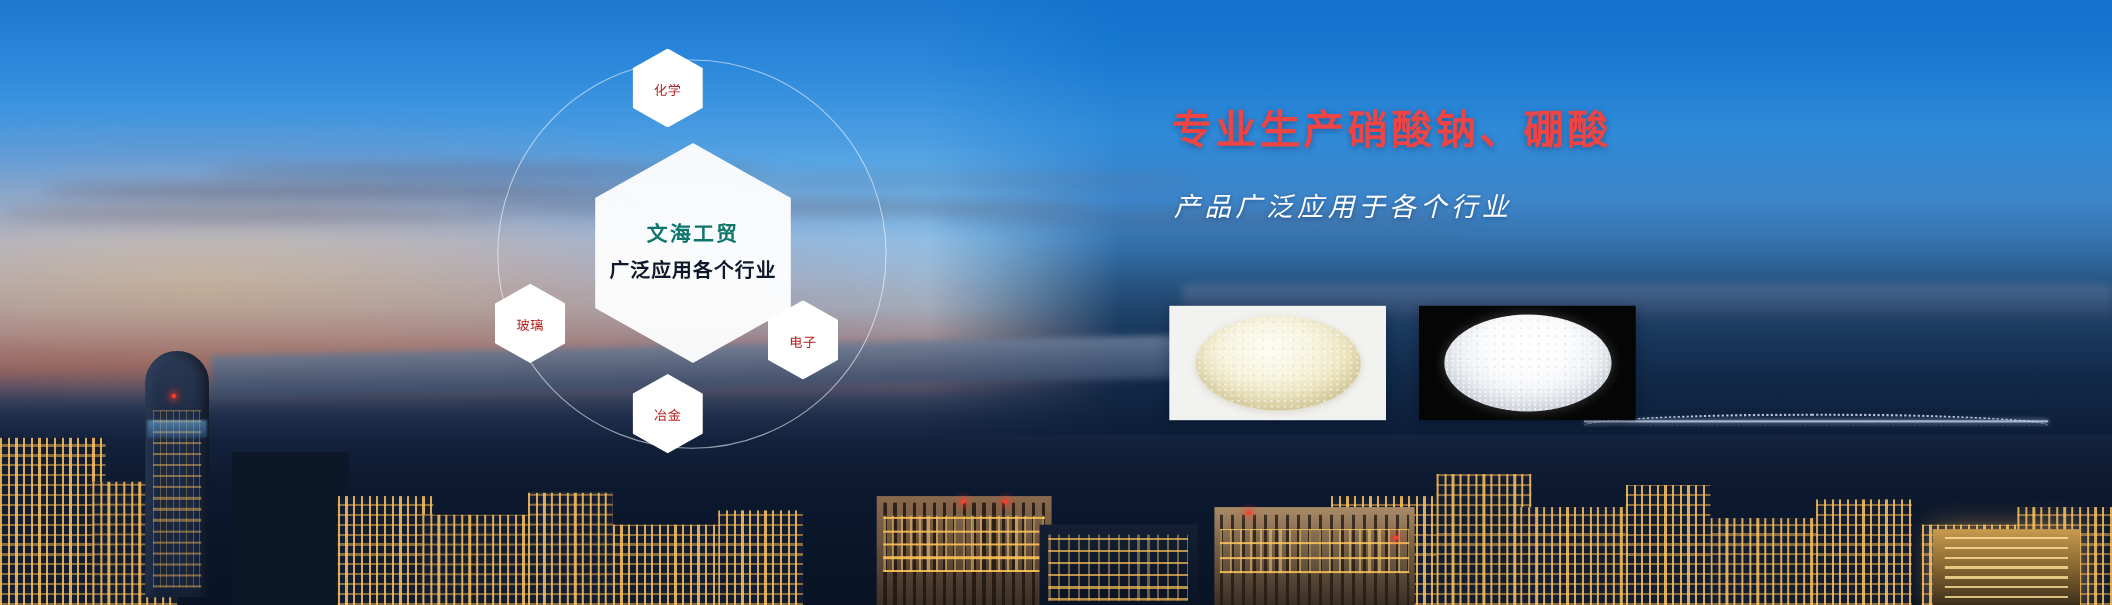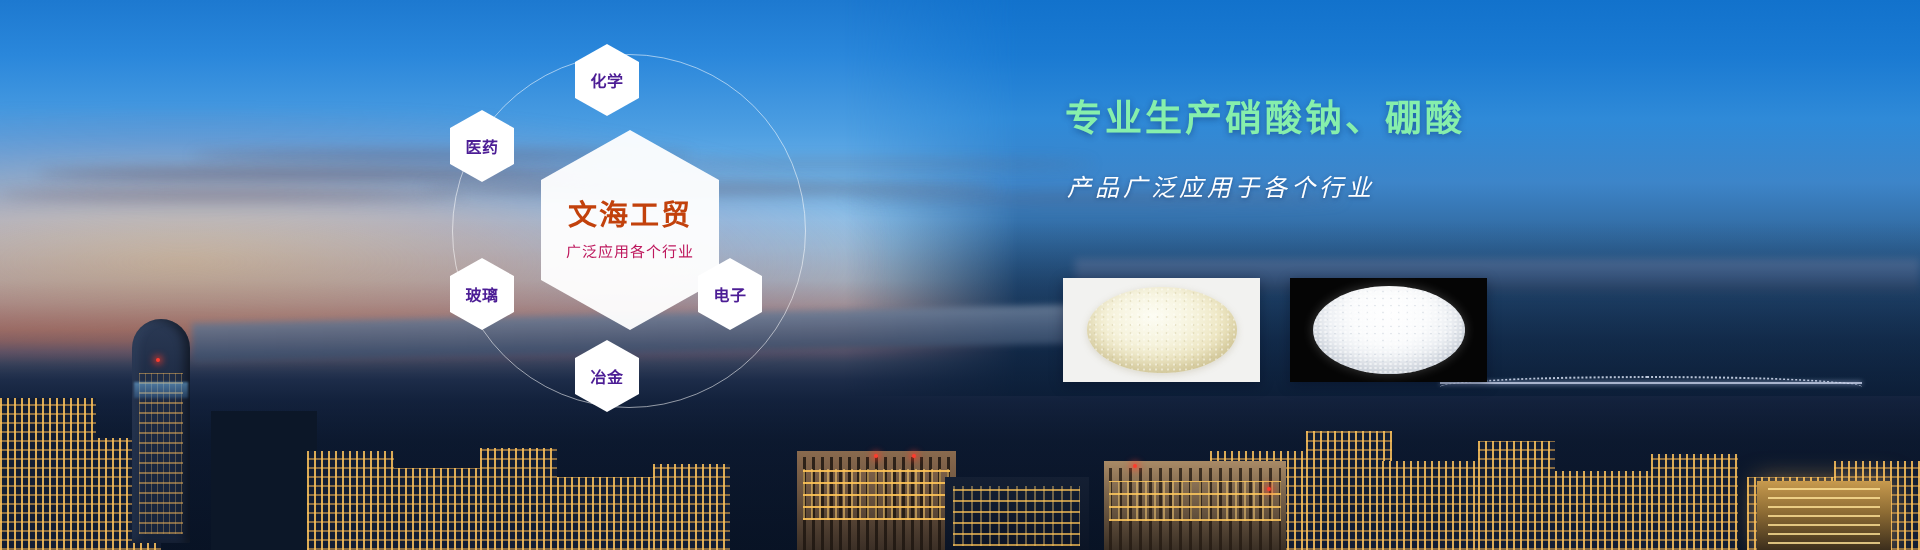--- a/index.html
+++ b/index.html
@@ -200,46 +200,46 @@
     background:#ffffff;
     clip-path:polygon(50% 0%,100% 25%,100% 75%,50% 100%,0% 75%,0% 25%);
     display:flex;flex-direction:column;align-items:center;justify-content:center;
     text-align:center;
     box-shadow:0 2px 14px rgba(10,30,60,.22);
   }
   .hex.small{
     width:64px;height:72px;
   }
   .hex.small .lbl{
-    color:#4c1d95;font-weight:bold;font-size:16px;letter-spacing:.5px;
+    color:#b91c1c;font-weight:normal;font-size:12px;letter-spacing:.5px;
     white-space:nowrap;
   }
   .hex.center{
     width:178px;height:200px;left:111px;top:120px;
     background:rgba(255,255,255,.95);
   }
   .hex.center .big{
-    color:#c2410c;font-weight:bold;font-size:29px;letter-spacing:2px;
+    color:#0f766e;font-weight:bold;font-size:19px;letter-spacing:2px;
     line-height:1.15;
   }
   .hex.center .sub{
-    color:#be185d;font-size:15px;letter-spacing:1px;margin-top:7px;
+    color:#0f172a;font-size:18px;letter-spacing:1px;margin-top:7px;font-weight:bold;
   }
   
   .h-chem {left:145px;top:34px;}
   .h-glaze{left:268px;top:100px;}
-  .h-elec {left:268px;top:248px;}
+  .h-elec {left:268px;top:263px;}
   .h-metal{left:145px;top:330px;}
   .h-glass{left: 20px;top:248px;}
   .h-med  {left: 20px;top:100px;}
 
   
   .copy{position:absolute;left:1065px;top:96px;width:700px;}
   .h1{
-    color:#86efac;font-size:37px;font-weight:bold;letter-spacing:3px;
+    color:#ef4444;font-size:37px;font-weight:bold;letter-spacing:3px;
     text-shadow:0 2px 6px rgba(8,40,90,.45);
     margin:0;line-height:1.25;
   }
   .h2{
     color:#e9f3ff;font-size:15.5px;letter-spacing:.2px;margin:10px 0 0 2px;
     text-shadow:0 1px 3px rgba(8,40,90,.4);
   }
   .h3{
     color:#ffffff;font-size:24px;letter-spacing:4px;margin:26px 0 0 2px;
     font-family:"Liberation Serif","DejaVu Serif",serif;
@@ -358,23 +358,20 @@
     </div>
     <div class="hex small h-elec">
       <span class="lbl">电子</span>
     </div>
     <div class="hex small h-metal">
       <span class="lbl">冶金</span>
     </div>
     <div class="hex small h-glass">
       <span class="lbl">玻璃</span>
     </div>
-    <div class="hex small h-med">
-      <span class="lbl">医药</span>
-    </div>
 
     <div class="hex center">
       <span class="big">文海工贸</span>
       <span class="sub">广泛应用各个行业</span>
     </div>
   </div>
 
   <div class="copy">
     <h1 class="h1">专业生产硝酸钠、硼酸</h1>
     <p class="h3">产品广泛应用于各个行业</p>

